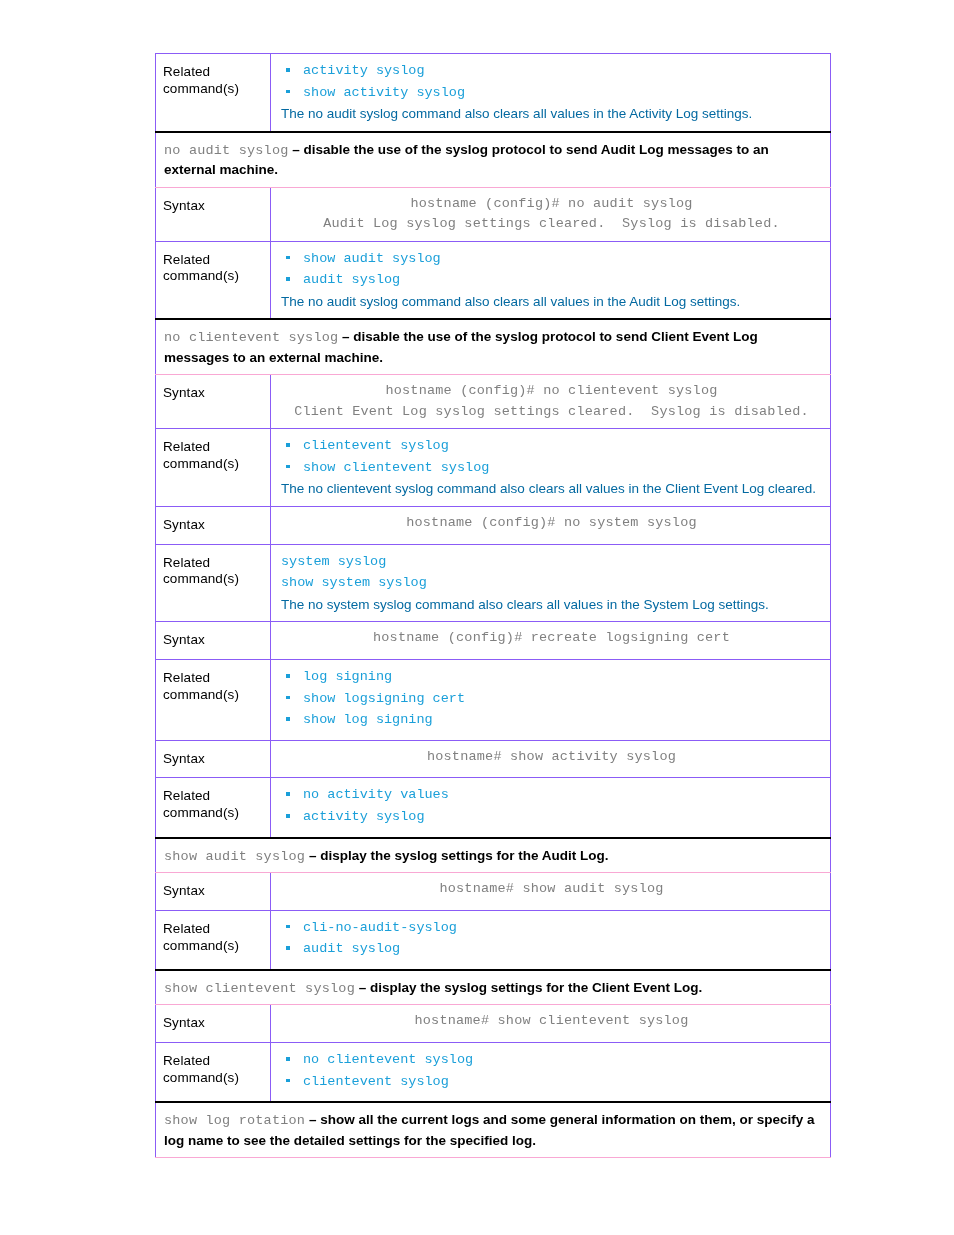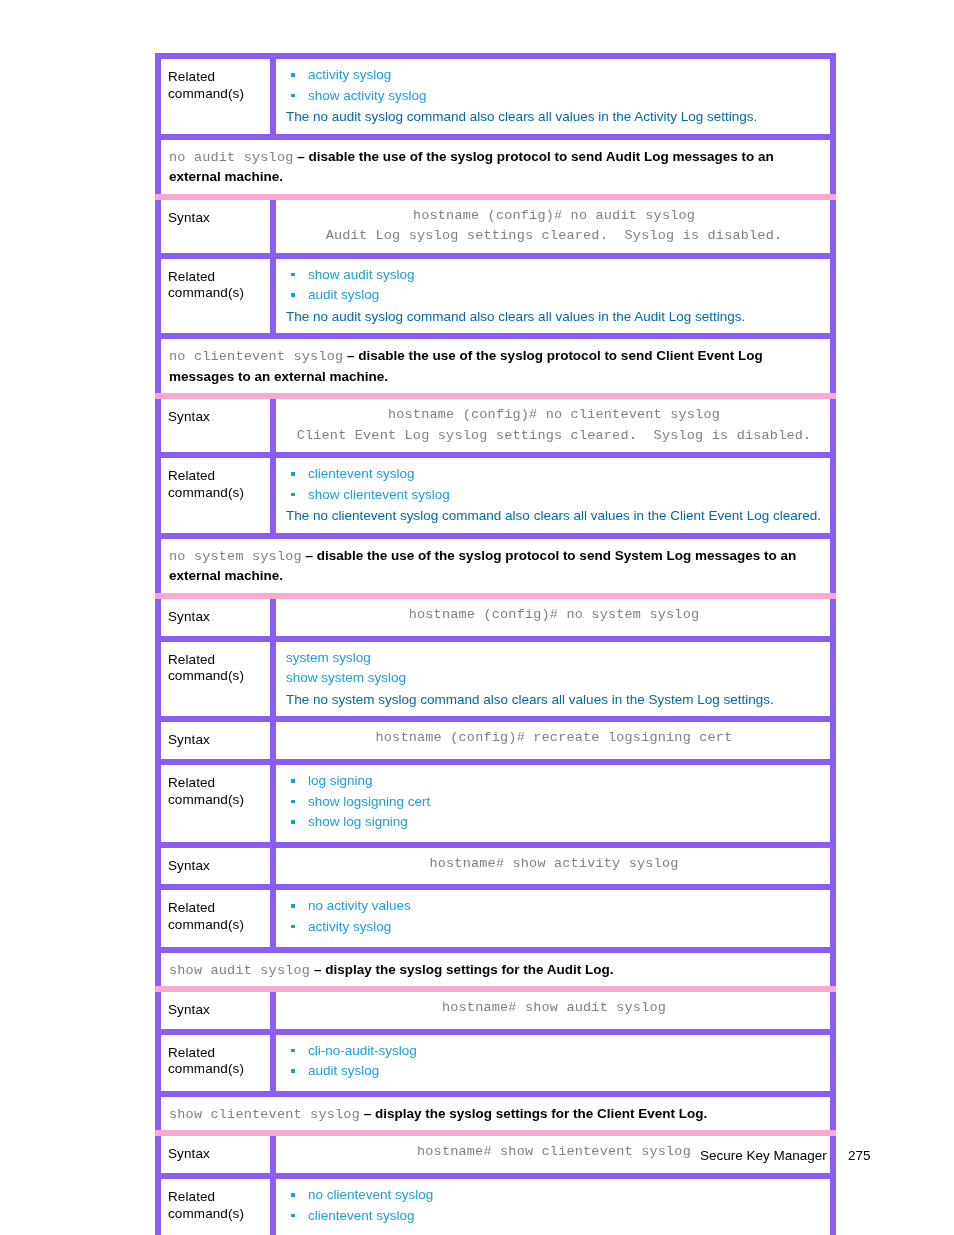--- a/index.html
+++ b/index.html
@@ -26,33 +26,33 @@
   
   .cmd-table {
     position: absolute;
     left: 155px;
     top: 53px;
     width: 675px;
     border-collapse: collapse;
     table-layout: fixed;
   }
   .cmd-table td {
-    border: 6px solid #8b5cf6;
+    border: 1px solid #8b5cf6;
     vertical-align: top;
     padding: 0;
   }
 
   
   col.c-label { width: 115px; }
   col.c-body  { width: 560px; }
 
   
   tr.sec > td {
     border-top: 2px solid #000000;
-    border-bottom: 6px solid #f9a8d4;
+    border-bottom: 1px solid #f9a8d4;
     padding: 6px 8px 7px 8px;
     line-height: 1.28;
   }
 
   tr.kv > td.label {
     padding: 10px 8px 10px 7px;
     line-height: 1.24;
   }
   tr.kv > td.body {
     padding: 7px 8px 8px 10px;
@@ -121,20 +121,21 @@
   }
   ul.links.nobullet li {
     padding-left: 0;
   }
   ul.links.nobullet li::before {
     display: none;
   }
   .link {
     color: #1a9fd9;
     text-decoration: none;
+    font-family: Liberation Mono, monospace;
   }
 
   
   .footer {
     position: absolute;
     left: 0;
     top: 1148px;
     width: 954px;
     height: 24px;
   }
@@ -235,25 +236,20 @@
         </td>
         <td class="body">
           <ul class="links">
             <li><span class="link">clientevent syslog</span></li>
             <li><span class="link">show clientevent syslog</span></li>
           </ul>
           <div class="note">The no clientevent syslog command also clears all values in the Client Event Log cleared.</div>
         </td>
       </tr>
 
-      <tr class="sec">
-        <td colspan="2">
-          <span class="mono-inline">no system syslog</span><span class="desc"> – disable the use of the syslog protocol to send System Log messages to an external machine.</span>
-        </td>
-      </tr>
 
       <tr class="kv">
         <td class="label">
           <div class="label-txt">Syntax</div>
         </td>
         <td class="body">
           <div class="syntax-line">hostname (config)# no system syslog</div>
         </td>
       </tr>
 
@@ -376,18 +372,14 @@
 
       <tr class="sec">
         <td colspan="2">
           <span class="mono-inline">show log rotation</span><span class="desc"> – show all the current logs and some general information on them, or specify a log name to see the detailed settings for the specified log.</span>
         </td>
       </tr>
 
     </tbody>
   </table>
 
-  <div class="footer">
-    <div class="footer-title">Secure Key Manager</div>
-    <div class="footer-page">275</div>
-  </div>
 
 </div>
 
 </body></html>

